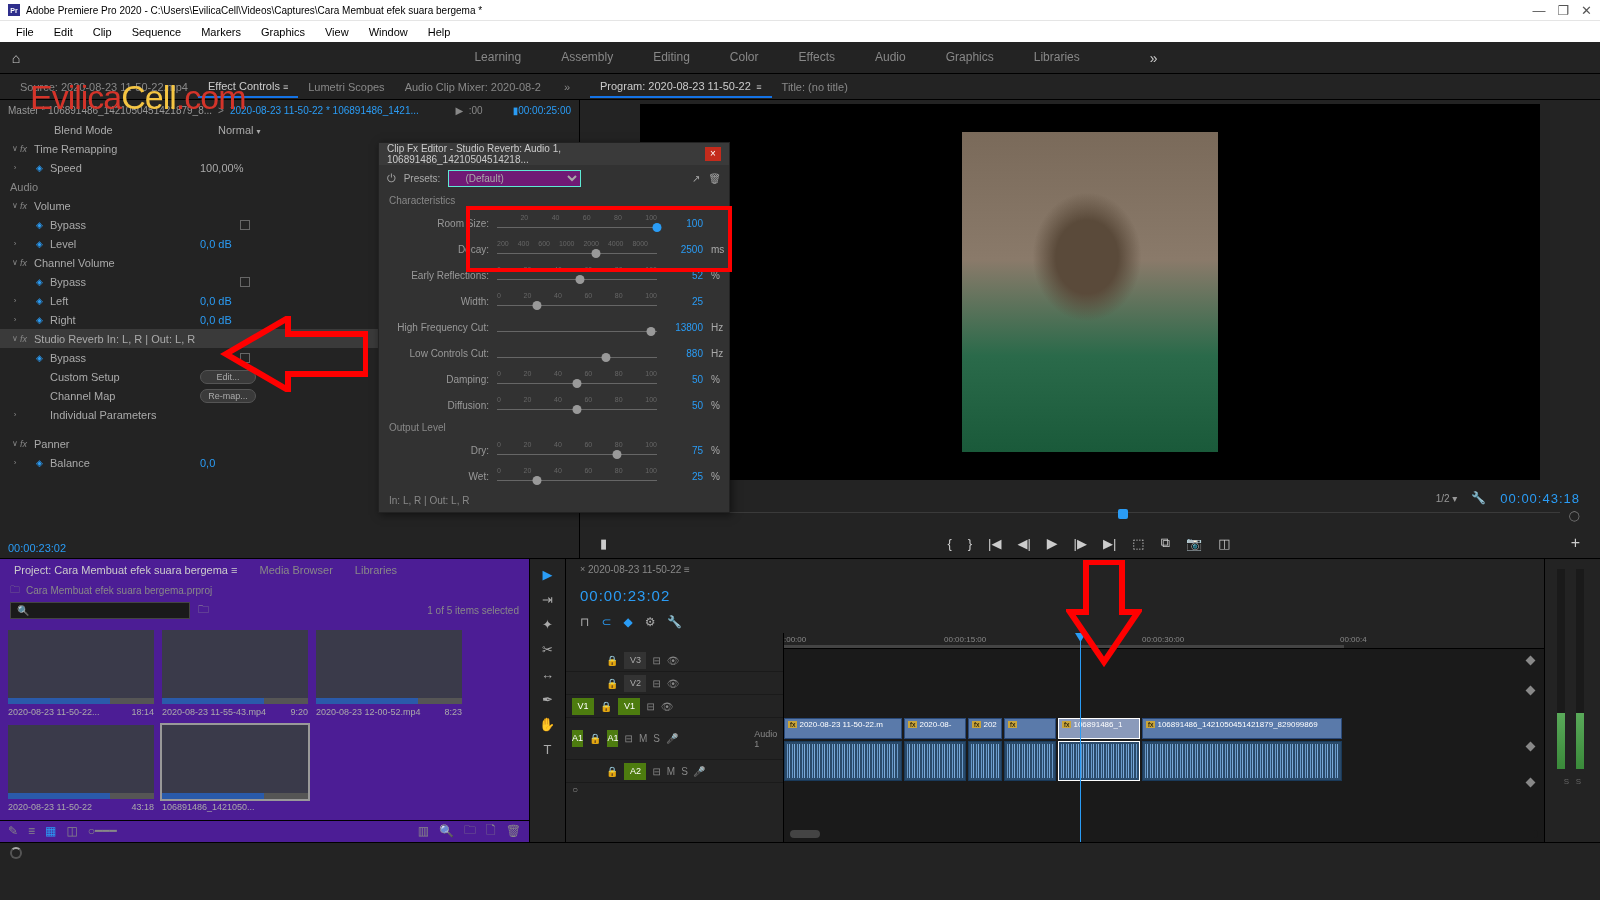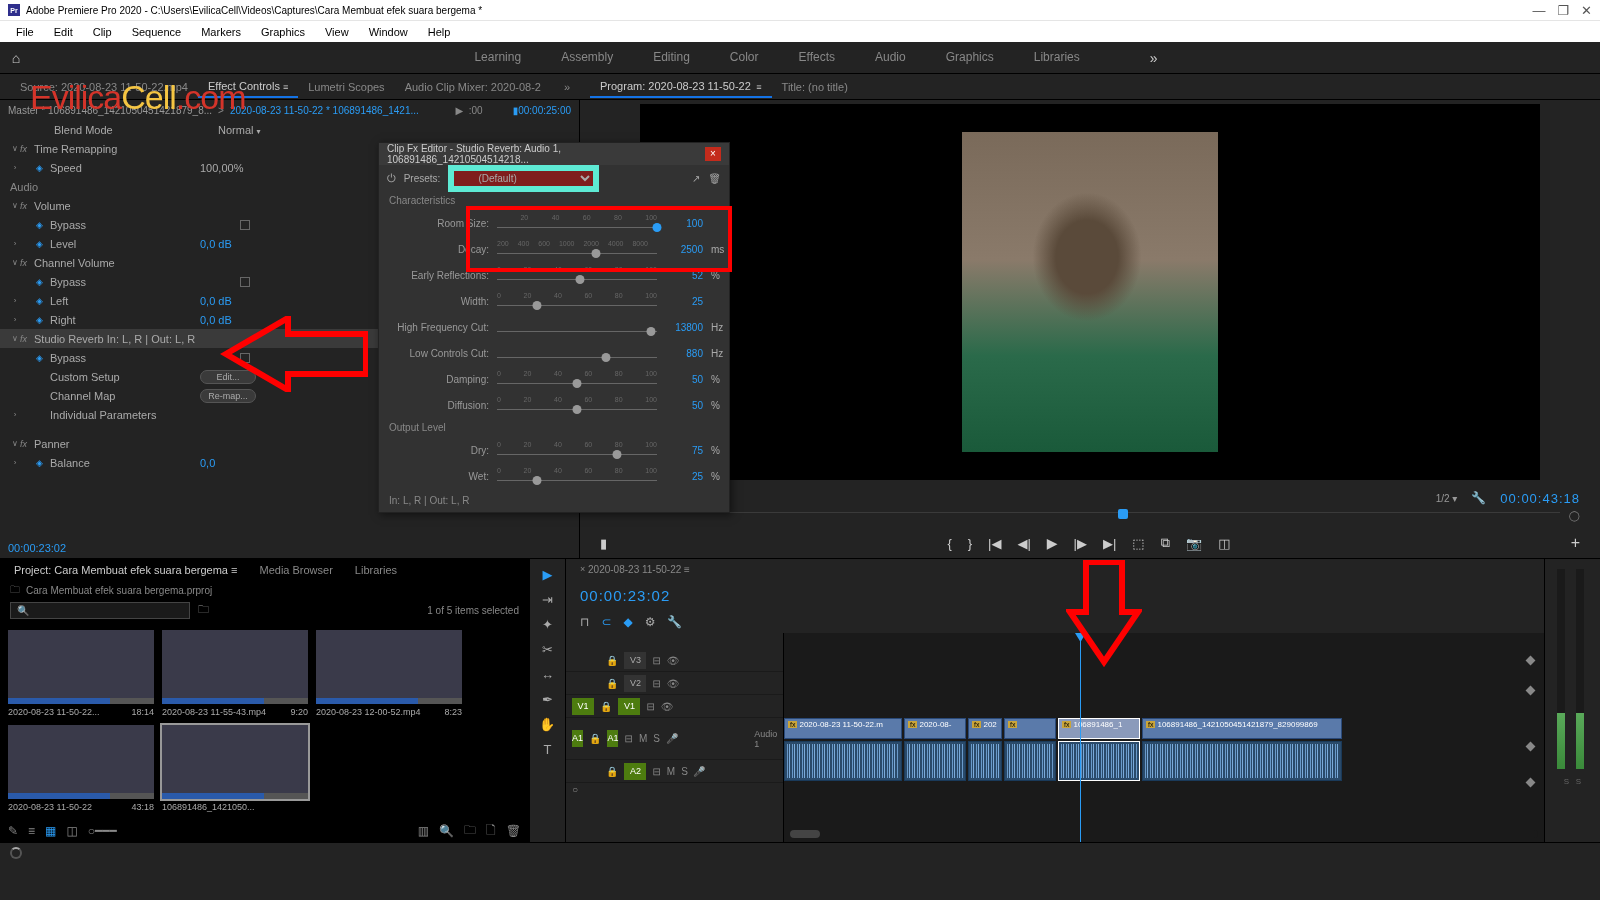--- a/index.html
+++ b/index.html
@@ -47,37 +47,37 @@
 .transport{height:30px;display:flex;align-items:center;justify-content:center;gap:16px;color:#ccc}
 .transport span{cursor:pointer;font-size:13px}
 .transport .play{font-size:14px}
 .transport .add{margin-left:auto;margin-right:20px;font-size:16px}
 .transport .left-sp{margin-right:auto;margin-left:20px}
 .fx-dialog{position:absolute;left:378px;top:142px;width:352px;background:#323232;border:1px solid #222;box-shadow:2px 2px 8px rgba(0,0,0,.5);z-index:50}
 .fx-dialog .dlg-title{background:#3a3a3a;height:22px;display:flex;align-items:center;padding:0 8px;font-size:10px;color:#ccc}
 .fx-dialog .dlg-title .close{margin-left:auto;background:#c42b1c;color:#fff;width:16px;height:14px;text-align:center;line-height:13px;font-size:10px;cursor:pointer}
 .fx-dialog .dlg-bar{height:26px;display:flex;align-items:center;padding:0 8px;gap:8px;font-size:10px;color:#aaa}
 .fx-dialog .dlg-bar .power{cursor:pointer;font-size:11px}
-.fx-dialog .dlg-bar select{background:#7f1d1d;border:6px solid #5eead4;color:#aaa;font-size:10px;padding:1px 60px 1px 20px}
+.fx-dialog .dlg-bar select{background:#701a75;border:1px solid #5eead4;color:#aaa;font-size:10px;padding:1px 60px 1px 12px}
 .fx-dialog .section{padding:4px 10px;font-size:10px;color:#888}
 .fx-slider{display:flex;align-items:center;height:26px;gap:8px}
 .fx-slider .lbl{width:110px;text-align:right;color:#999;font-size:10px}
 .fx-slider .track{flex:1;height:18px;position:relative}
 .fx-slider .track .line{position:absolute;top:13px;left:0;right:0;height:1px;background:#666}
 .fx-slider .track .ticks{position:absolute;top:0;left:0;right:0;display:flex;justify-content:space-between;font-size:7px;color:#666}
 .fx-slider .track .knob{position:absolute;top:9px;width:9px;height:9px;background:#999;border-radius:50%;cursor:pointer;transform:translateX(-50%)}
 .fx-slider .track .knob.blue{background:#2a9cf5}
 .fx-slider .val{width:38px;text-align:right;color:#2a9cf5;cursor:pointer;font-size:10px}
 .fx-slider .unit{width:18px;color:#aaa;font-size:10px}
 .fx-foot{padding:6px 10px;font-size:10px;color:#888}
 .red-box{position:absolute;border:4px solid #ff0000;z-index:60;pointer-events:none}
 .red-arrow-left{position:absolute;z-index:60;pointer-events:none;left:218px;top:316px}
 .red-arrow-down{position:absolute;z-index:60;pointer-events:none;left:1066px;top:560px}
 .bottom{display:flex;height:284px;border-top:1px solid #000}
-.project-panel{width:530px;background:#000000;display:flex;flex-direction:column;border-right:1px solid #000}
+.project-panel{width:530px;background:#4c1d95;display:flex;flex-direction:column;border-right:1px solid #000}
 .pp-tabs{height:24px;display:flex;align-items:center;padding:0 8px;font-size:11px;gap:10px;color:#888}
 .pp-tabs .tab{padding:3px 6px;cursor:pointer}
 .pp-tabs .tab.active{color:#ccc}
 .pp-head{height:20px;display:flex;align-items:center;padding:0 10px;font-size:10px;color:#888;gap:6px}
 .pp-search{height:24px;display:flex;align-items:center;padding:0 10px;gap:8px}
 .pp-search input{flex:0 0 180px;background:#1a1a1a;border:1px solid #444;color:#aaa;font-size:10px;padding:2px 6px}
 .pp-search .info{margin-left:auto;font-size:10px;color:#888}
 .pp-grid{flex:1;display:flex;flex-wrap:wrap;gap:8px;padding:8px;align-content:flex-start}
 .pp-item{width:146px}
 .pp-item .thumb{height:74px;background:#3a3a4a;position:relative}
@@ -665,20 +665,27 @@
             <span class="ico">⊟</span>
             <span class="ico">M</span>
             <span class="ico">S</span>
             <span class="ico">🎤</span>
           </div>
         <div style="height:12px;display:flex;align-items:center;padding:0 6px">
             <span style="font-size:10px;color:#888">○</span>
           </div>
       </div>
       <div class="tl-tracks">
+        <div class="ruler">
+          <span class="tick" style="left:0px">:00:00</span>
+          <span class="tick" style="left:160px">00:00:15:00</span>
+          <span class="tick" style="left:358px">00:00:30:00</span>
+          <span class="tick" style="left:556px">00:00:4</span>
+          <div class="bar" style="width:560px"></div>
+        </div>
         <div class="diamond" style="top:24px;right:10px"></div>
         <div class="diamond" style="top:54px;right:10px"></div>
         <div id="clips">
             <div class="clip" style="top:85px;left:0px;width:118px"><span class="fx">fx</span>2020-08-23 11-50-22.m</div>
      <div class="aclip" style="top:108px;left:0px;width:118px">
               <div class="wave"></div>
             </div>
             <div class="clip" style="top:85px;left:120px;width:62px"><span class="fx">fx</span>2020-08-</div>
      <div class="aclip" style="top:108px;left:120px;width:62px">
               <div class="wave"></div>

